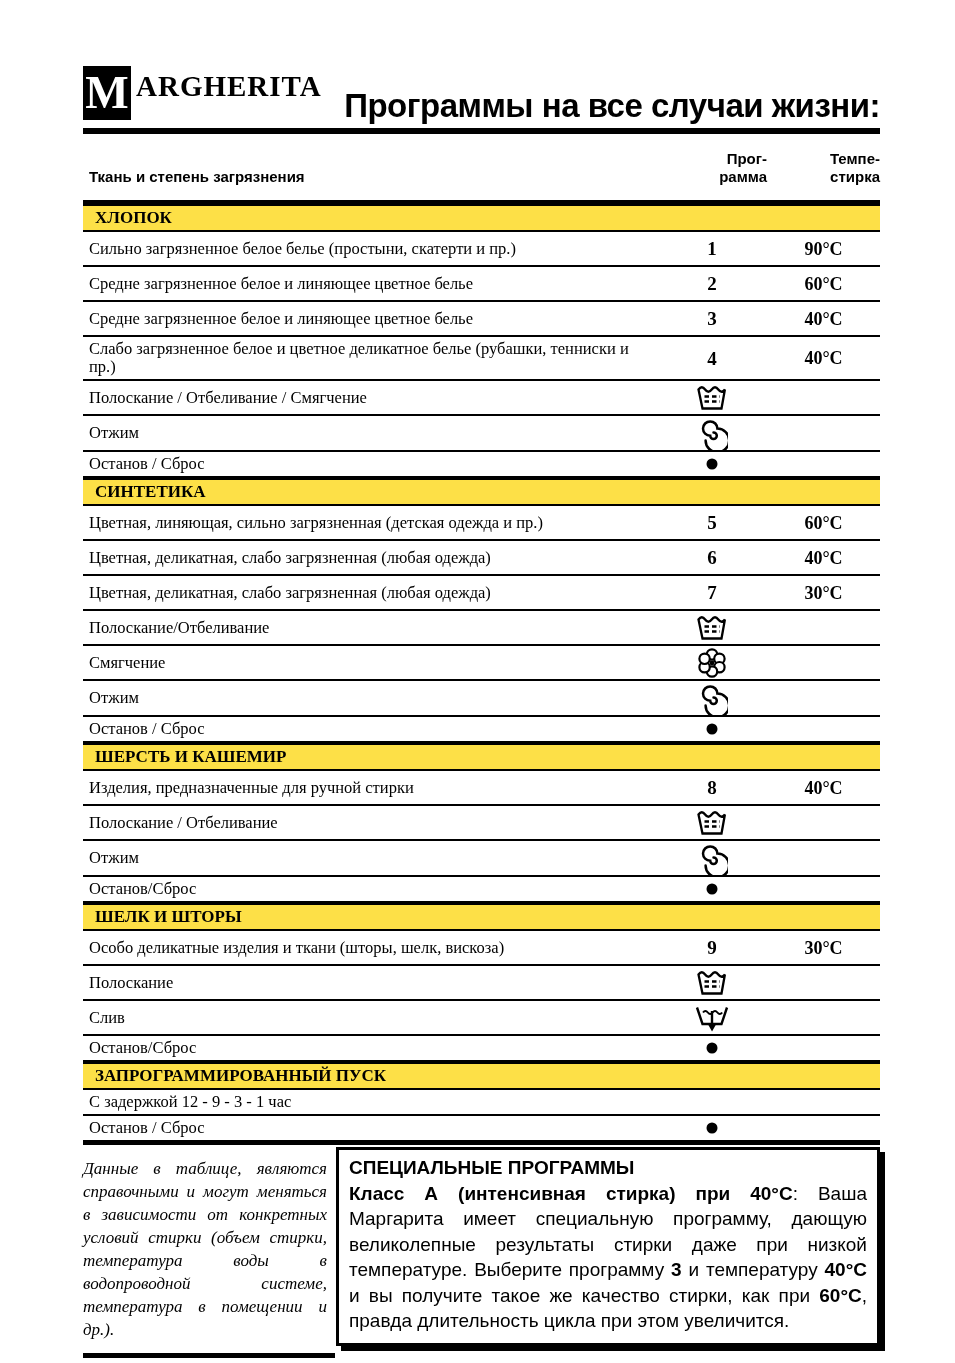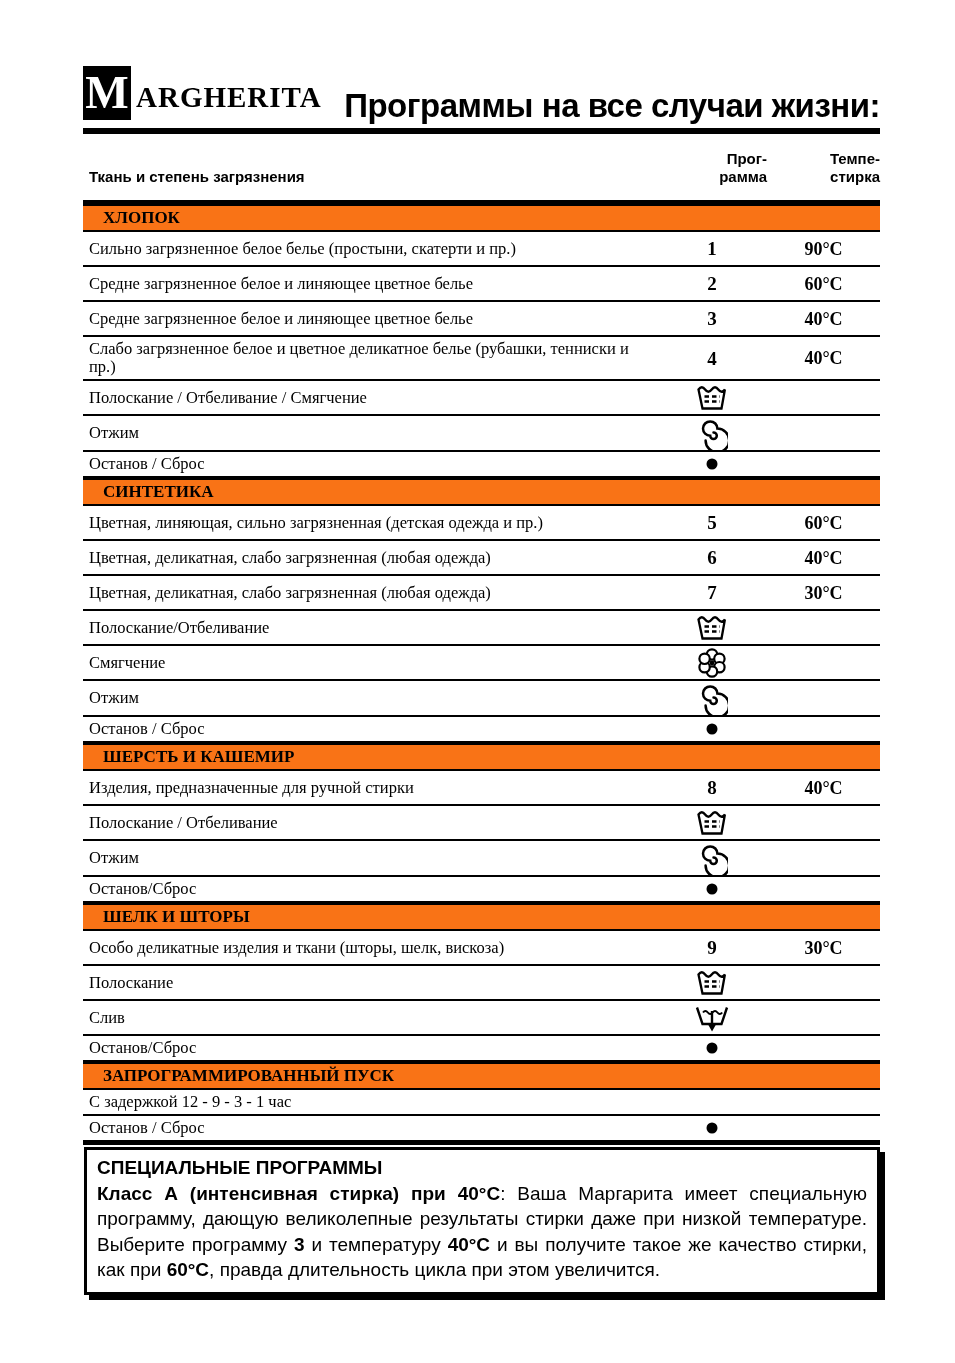--- a/index.html
+++ b/index.html
@@ -5,38 +5,38 @@
   html,body{margin:0;padding:0;background:#fff;}
   .page{position:relative;width:955px;height:1363px;box-sizing:border-box;
         padding:66px 75px 0 83px;background:#fff;color:#000;
         font-family:"Liberation Serif",serif;overflow:hidden;}
 
   
   .header{display:flex;align-items:flex-start;}
   .logo{display:flex;align-items:flex-start;}
   .logo-m{width:48px;height:54px;background:#000;color:#fff;
           font:bold 46px/54px "Liberation Serif",serif;text-align:center;}
-  .logo-rest{font:bold 29px/34px "Liberation Serif",serif;letter-spacing:1px;margin:14px 0 0 5px;text-align:right;}
+  .logo-rest{font:bold 29px/34px "Liberation Serif",serif;letter-spacing:1px;margin:3px 0 0 5px;text-align:right;}
   .title{margin-left:auto;align-self:flex-end;font:bold 33px/36px "Liberation Sans",sans-serif;
          letter-spacing:-0.5px;margin-bottom:-4px;white-space:nowrap;}
   .header-rule{height:6px;background:#000;margin-top:8px;}
 
   
   .colhead{display:flex;align-items:flex-end;margin-top:16px;
            font:bold 15px/18px "Liberation Sans",sans-serif;}
   .ch-fabric{flex:1;padding-left:6px;}
   .ch-prog{width:110px;text-align:right;}
   .ch-temp{width:113px;text-align:right;}
 
   
   .table{position:relative;margin-top:14px;border-top:4px solid #000;border-bottom:5px solid #000;}
   .vline{position:absolute;top:0;bottom:0;width:1px;background:#c6c6c6;z-index:-1;}
   .v1{left:574px;} .v2{left:684px;}
-  .section-bar{background:#f97316;border-top:2px solid #000;border-bottom:2px solid #000;
-               font:bold 17px/20px "Liberation Serif",serif;padding:2px 20px;}
+  .section-bar{background:#fde047;border-top:2px solid #000;border-bottom:2px solid #000;
+               font:bold 17px/20px "Liberation Serif",serif;padding:2px 12px;}
   .table > .section-bar:first-of-type{border-top:none;}
   .row{display:flex;align-items:center;border-bottom:2px solid #000;min-height:33px;
        font:16.5px/18px "Liberation Serif",serif;}
   .row.short{min-height:24px;}
   .row.plain{min-height:23px;}
   .table > .row:last-child{border-bottom:none;}
   .lbl{flex:1;padding:3px 8px 3px 6px;}
   .prog{width:110px;text-align:center;font:bold 19px/19px "Liberation Serif",serif;}
   .prog svg{display:block;margin:0 auto;}
   .temp{width:113px;text-align:center;font:bold 18px/18px "Liberation Serif",serif;}
@@ -270,19 +270,20 @@
         <div class="prog">
           <svg width="14" height="14" viewBox="0 0 14 14">
             <circle cx="7" cy="7" r="5.5" fill="#000"></circle>
           </svg>
         </div>
         <div class="temp"></div>
       </div>
     </div>
 
   <div class="bottom">
+    <div class="note">Данные в таблице, являются справочными и могут меняться в зависимости от конкретных условий стирки (объем стирки, температура воды в водопроводной системе, температура в помещении и др.).</div>
     <div class="special">
       <div class="sp-title">СПЕЦИАЛЬНЫЕ ПРОГРАММЫ</div>
       <div class="sp-body"><span style="font-weight:bold">Класс А (интенсивная стирка) при 40°С</span><span>: Ваша Маргарита имеет специальную программу, дающую великолепные результаты стирки даже при низкой температуре. Выберите программу </span><span style="font-weight:bold">3</span><span> и температуру </span><span style="font-weight:bold">40°С</span><span> и вы получите такое же качество стирки, как при </span><span style="font-weight:bold">60°С</span><span>, правда длительность цикла при этом увеличится.</span></div>
     </div>
   </div>
 
 </div>
 
 </body></html>

